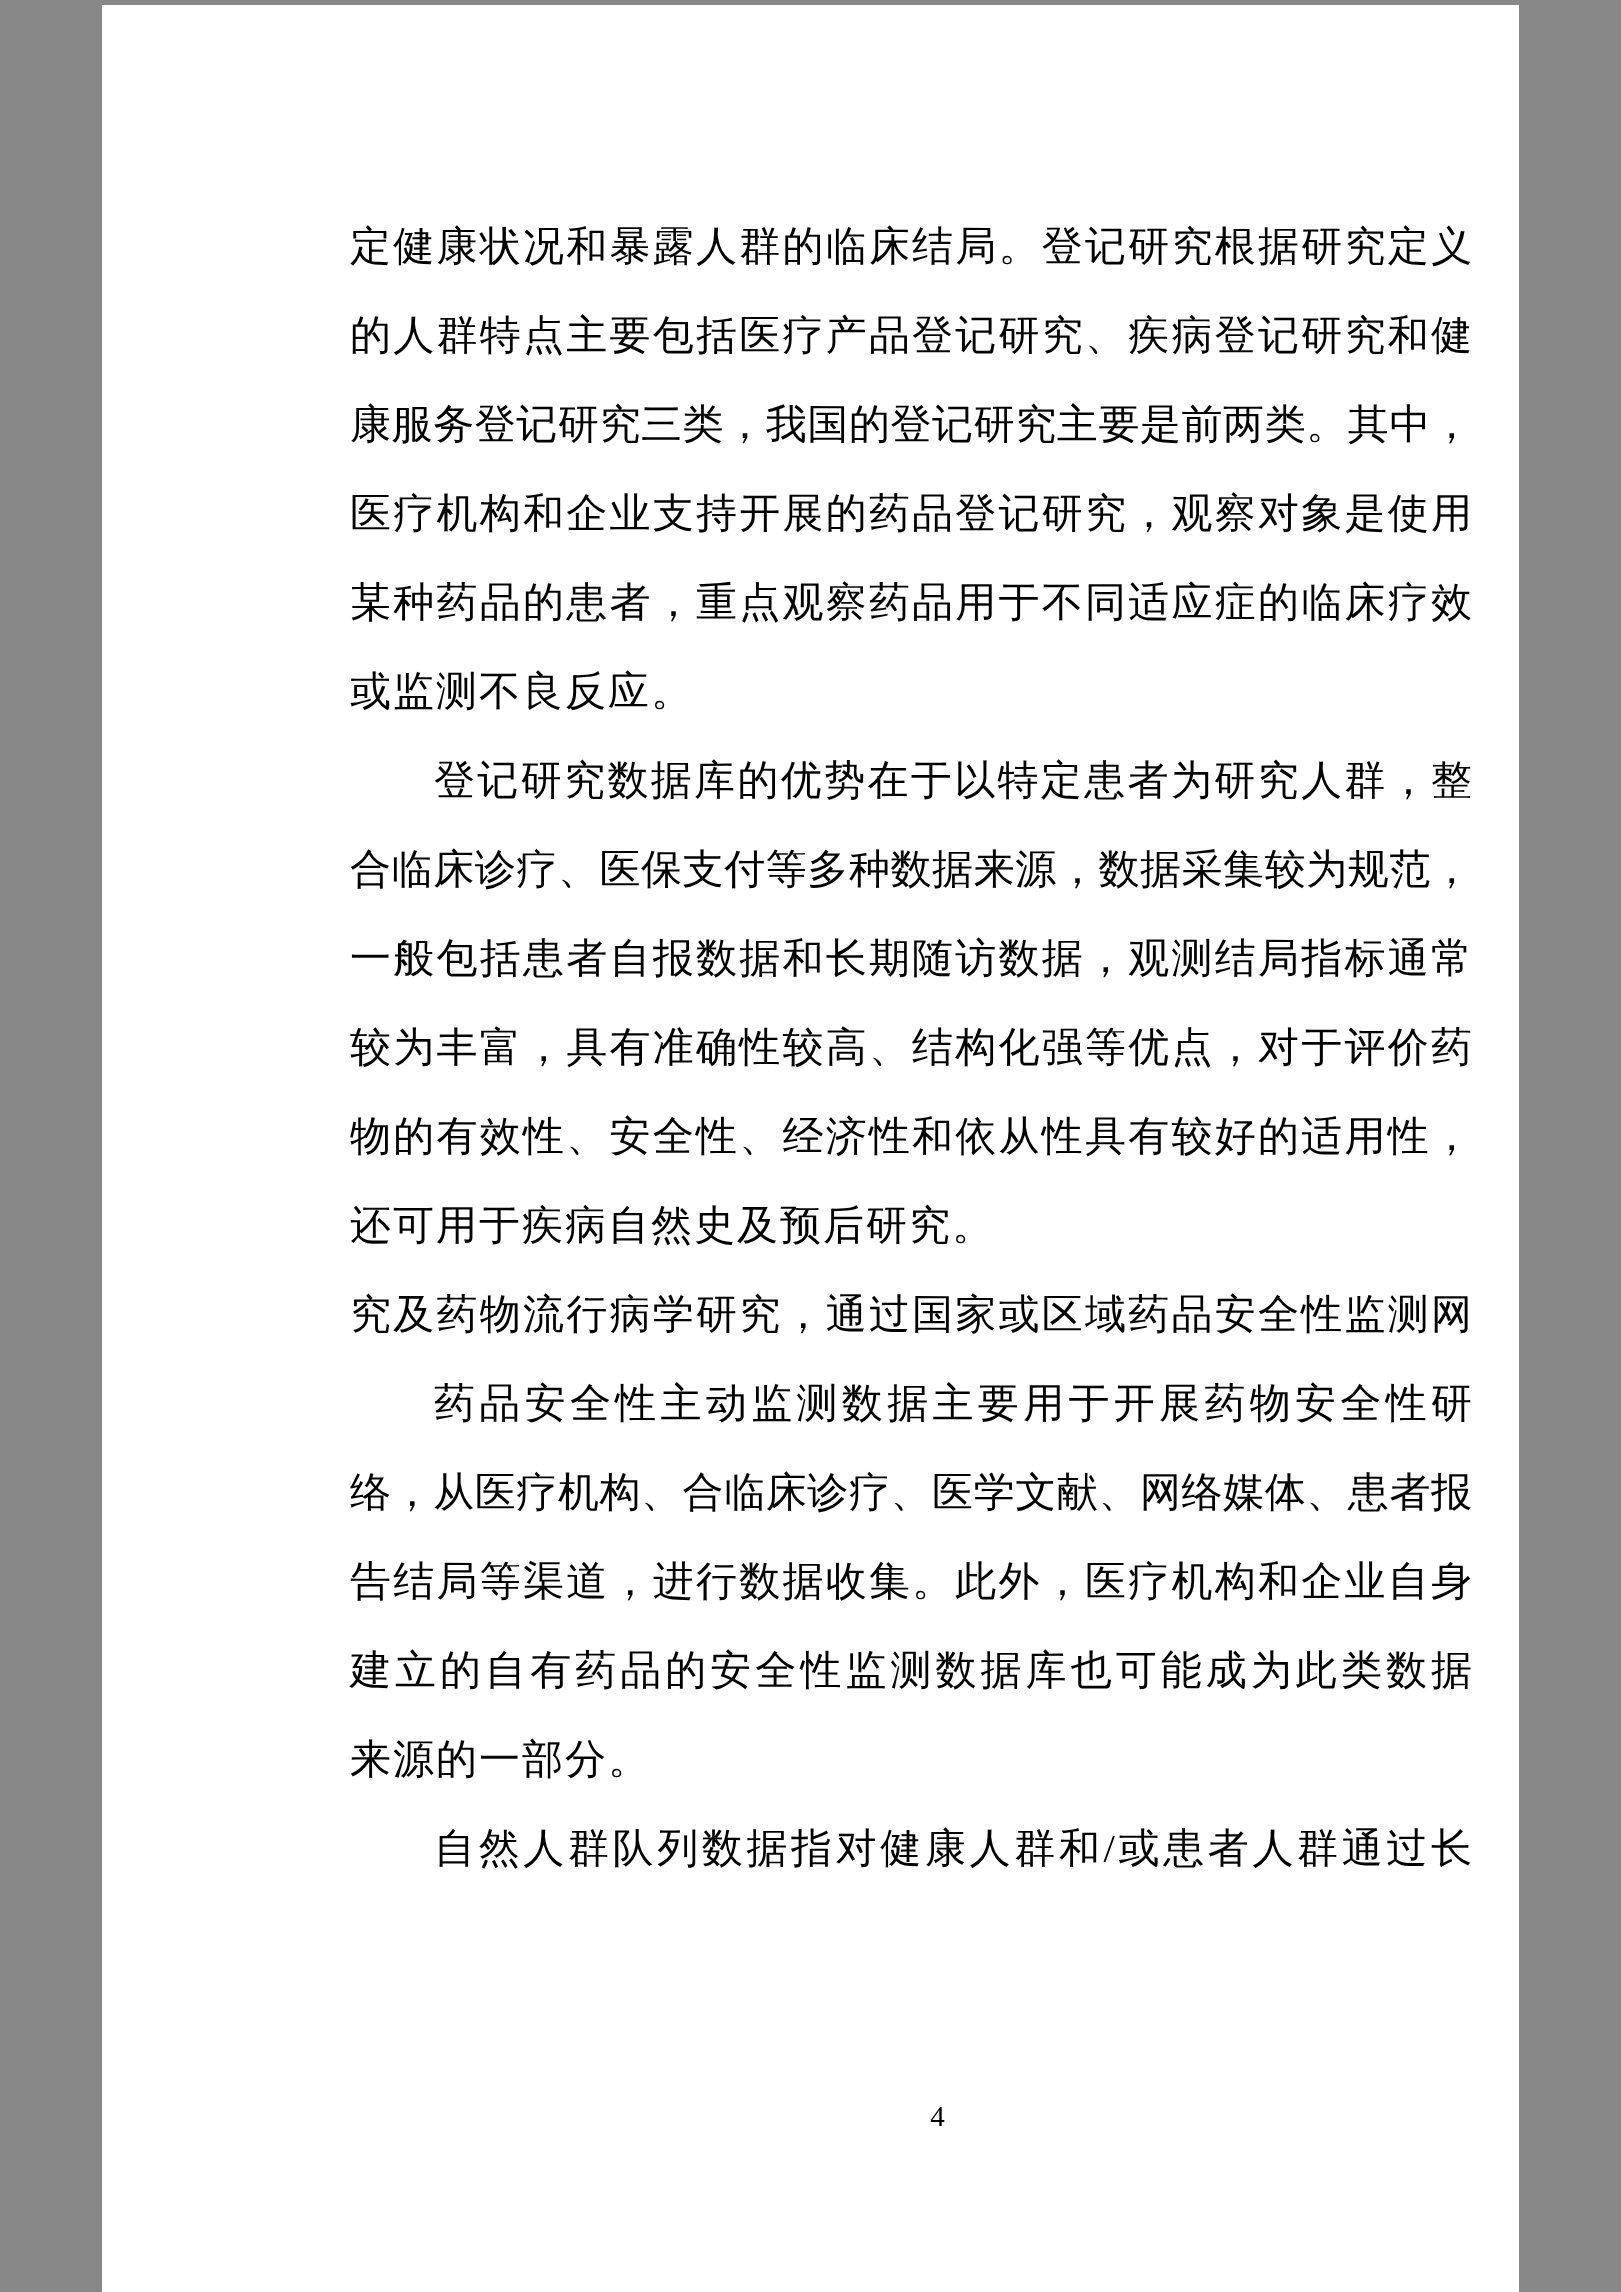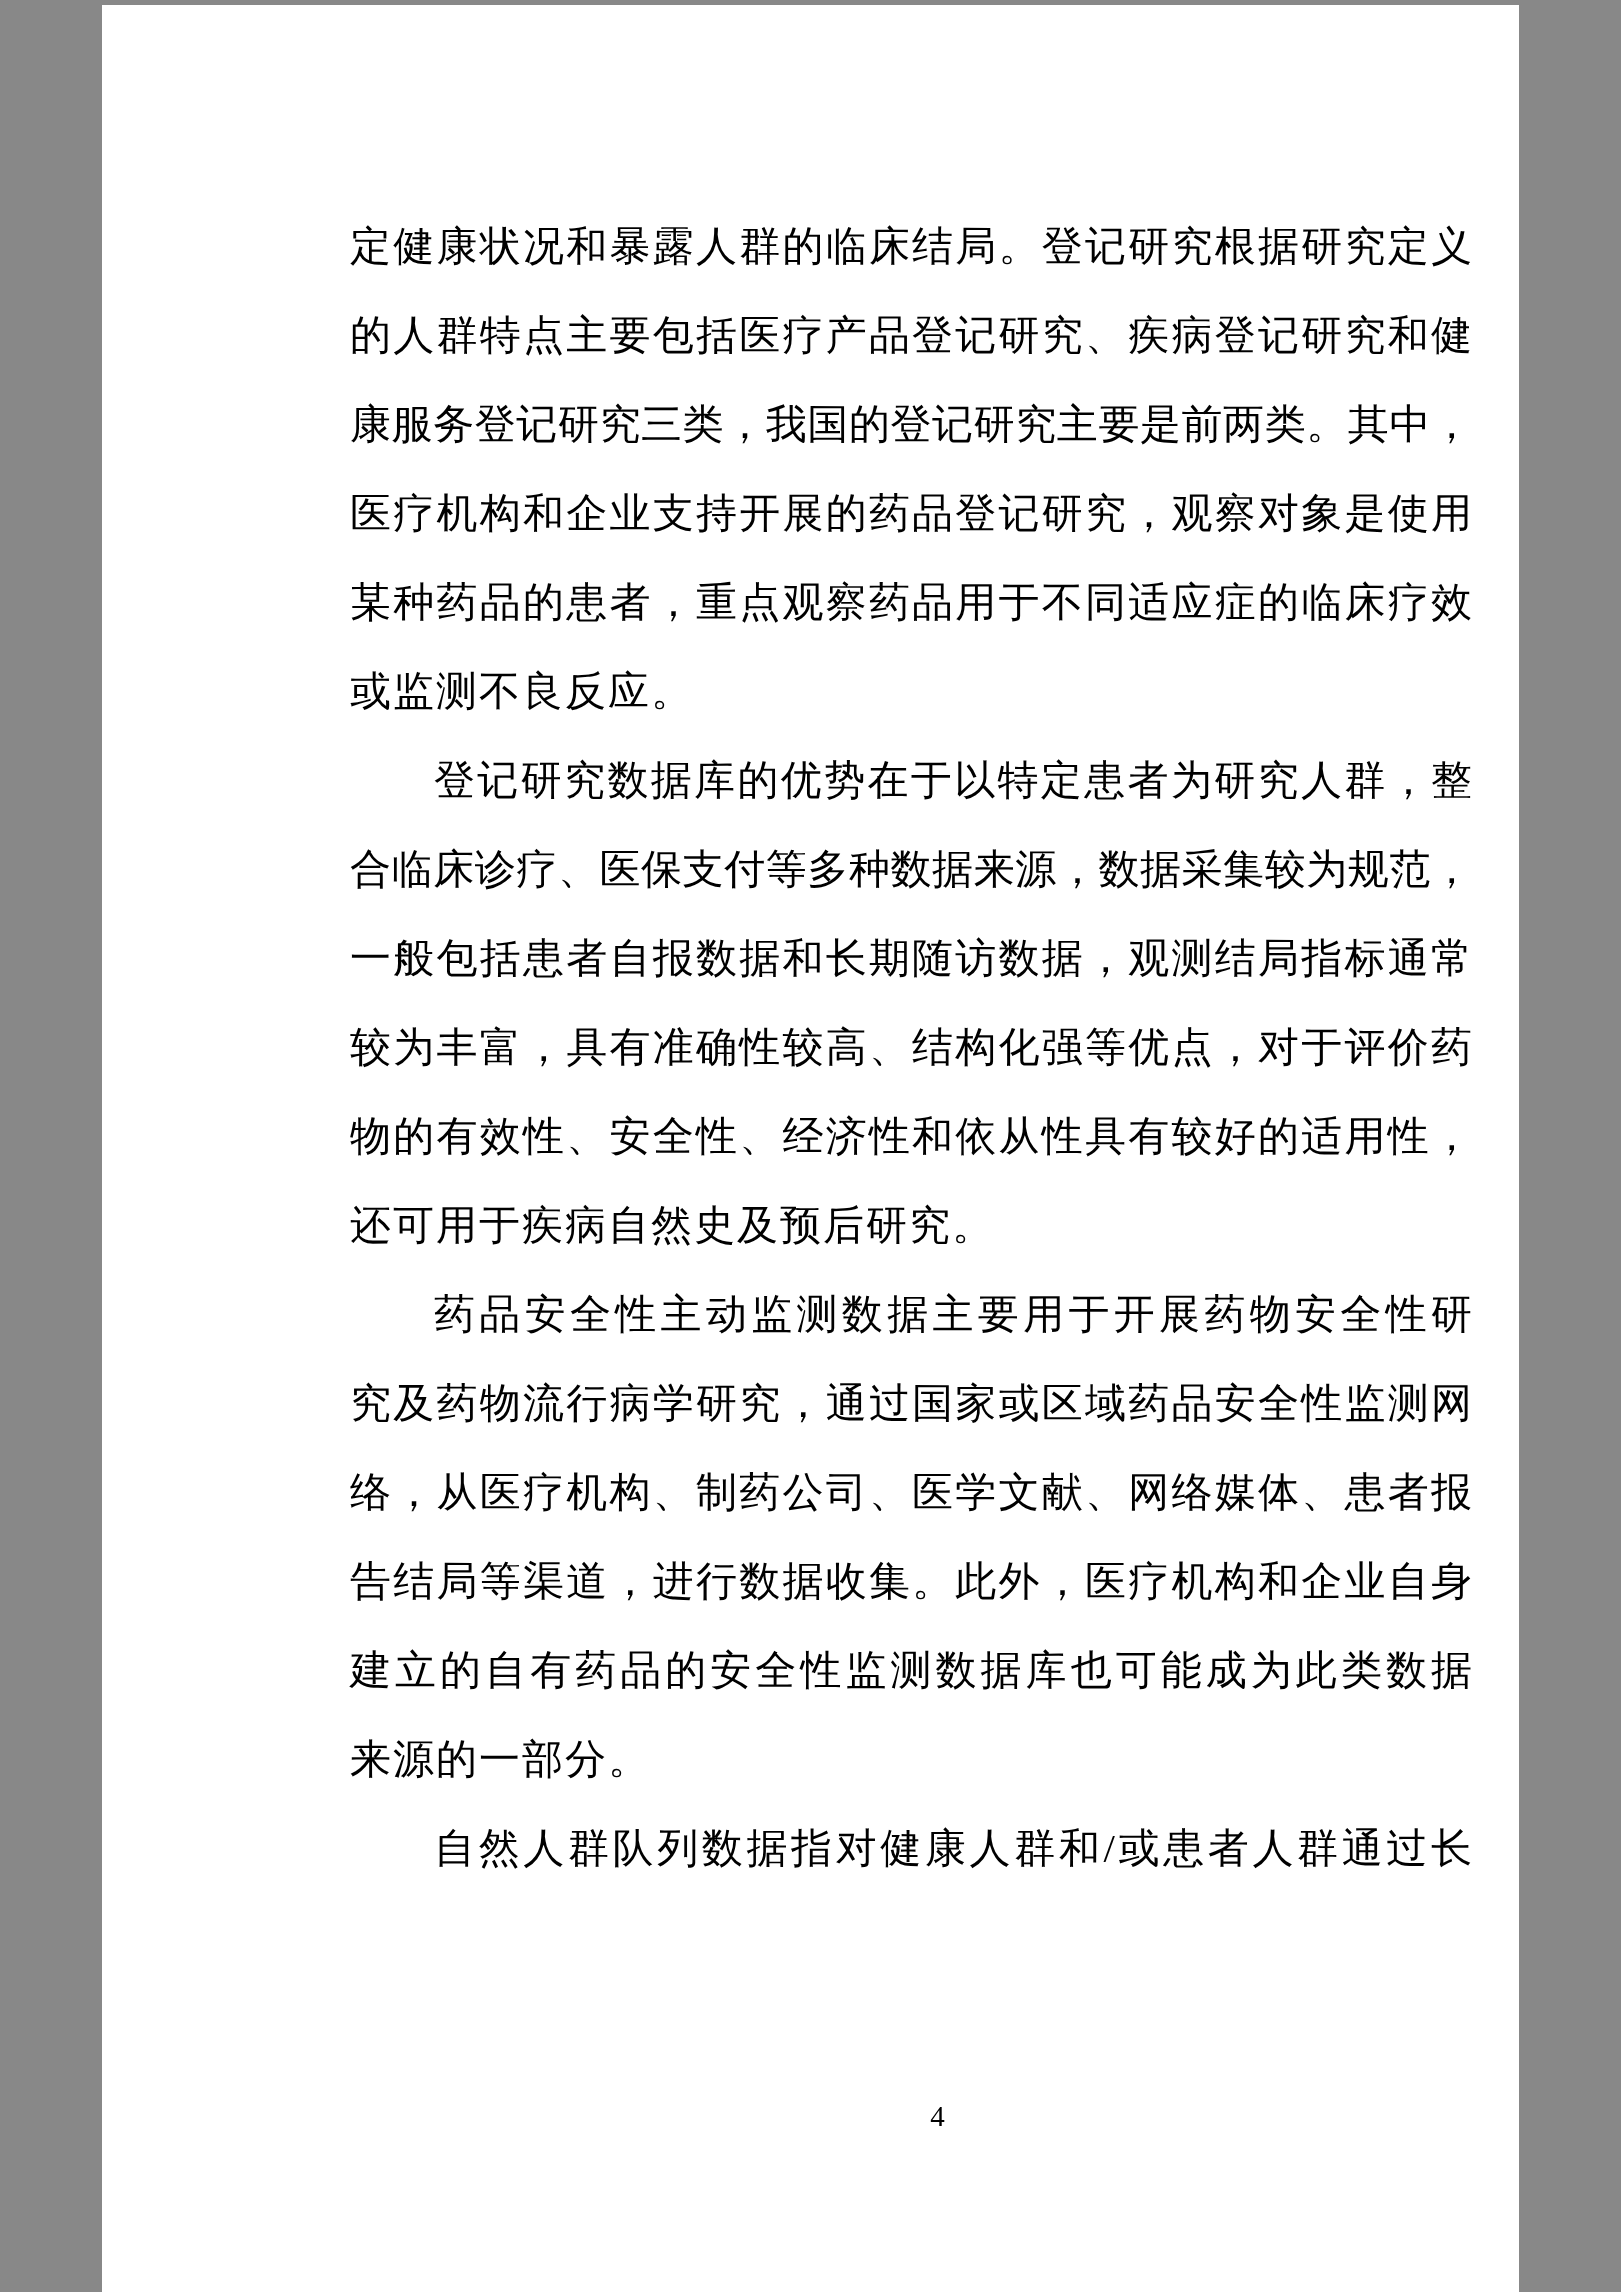--- a/index.html
+++ b/index.html
@@ -63,23 +63,23 @@
       <div class="line justify">康服务登记研究三类，我国的登记研究主要是前两类。其中，</div>
       <div class="line justify">医疗机构和企业支持开展的药品登记研究，观察对象是使用</div>
       <div class="line justify">某种药品的患者，重点观察药品用于不同适应症的临床疗效</div>
       <div class="line left">或监测不良反应。</div>
       <div class="line justify indent">登记研究数据库的优势在于以特定患者为研究人群，整</div>
       <div class="line justify">合临床诊疗、医保支付等多种数据来源，数据采集较为规范，</div>
       <div class="line justify">一般包括患者自报数据和长期随访数据，观测结局指标通常</div>
       <div class="line justify">较为丰富，具有准确性较高、结构化强等优点，对于评价药</div>
       <div class="line justify">物的有效性、安全性、经济性和依从性具有较好的适用性，</div>
       <div class="line left">还可用于疾病自然史及预后研究。</div>
+      <div class="line justify">究及药物流行病学研究，通过国家或区域药品安全性监测网</div>
       <div class="line justify indent">药品安全性主动监测数据主要用于开展药物安全性研</div>
-      <div class="line justify">究及药物流行病学研究，通过国家或区域药品安全性监测网</div>
-      <div class="line justify">络，从医疗机构、制药公司、医学文献、网络媒体、患者报</div>
+      <div class="line justify">络，从医疗机构、合临床诊疗、医学文献、网络媒体、患者报</div>
       <div class="line justify">告结局等渠道，进行数据收集。此外，医疗机构和企业自身</div>
       <div class="line justify">建立的自有药品的安全性监测数据库也可能成为此类数据</div>
       <div class="line left">来源的一部分。</div>
       <div class="line justify indent">自然人群队列数据指对健康人群和/或患者人群通过长</div>
     </div>
   <div class="footer-page-number">4</div>
 </div>
 
 
 </body></html>

